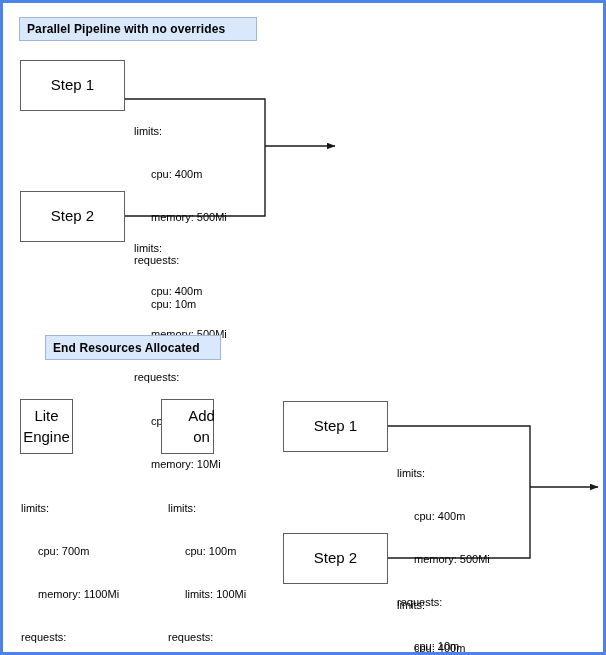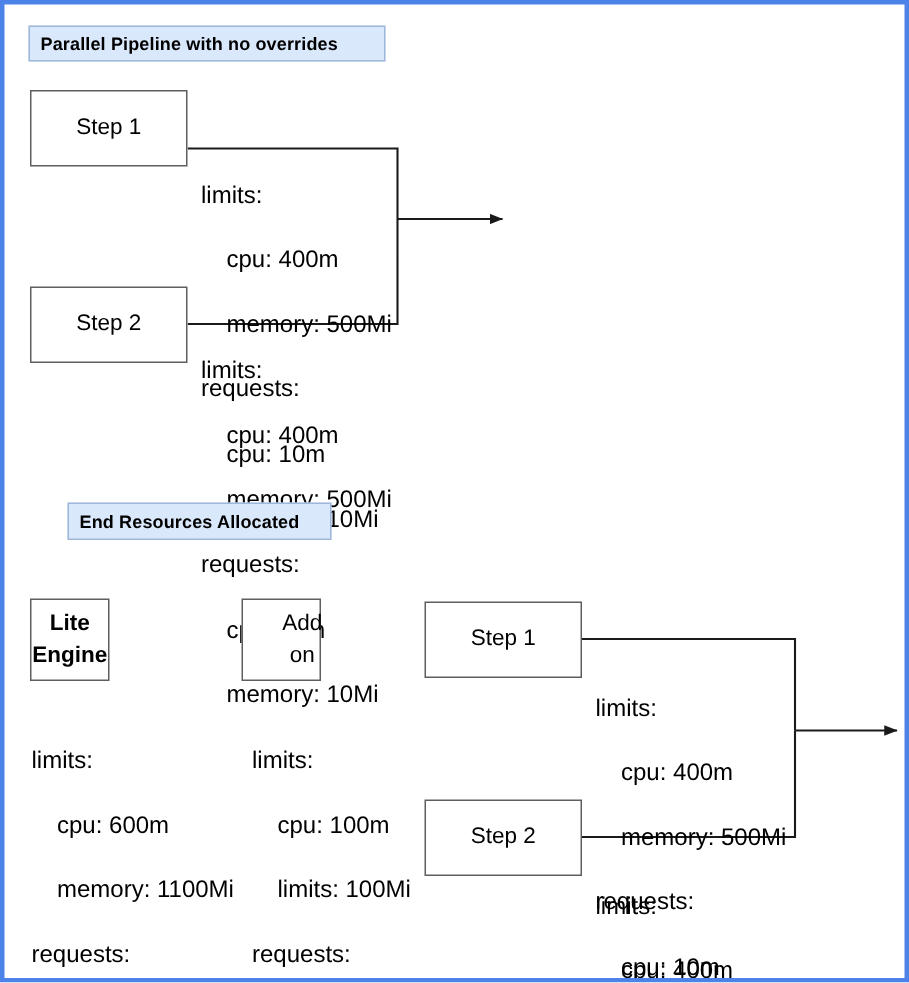--- a/index.html
+++ b/index.html
@@ -40,21 +40,21 @@
     display: flex;
     align-items: center;
     justify-content: center;
     font-size: 15px;
     color: #000000;
     text-align: center;
     line-height: 1.35;
   }
   .res-block {
     position: absolute;
-    font-size: 16px;
+    font-size: 11px;
     line-height: 14.4px;
     color: #000000;
     white-space: pre;
   }
   .res-block .ind {
     display: inline-block;
     width: 17px;
   }
   .connector-svg {
     position: absolute;
@@ -121,34 +121,34 @@
     <div>limits:</div>
     <div><span class="ind"></span><span>cpu: 400m</span></div>
     <div><span class="ind"></span><span>memory: 500Mi</span></div>
     <div>requests:</div>
     <div><span class="ind"></span><span>cpu: 10m</span></div>
     <div><span class="ind"></span><span>memory: 10Mi</span></div>
   </div>
 
   <div class="section-header" style="left:16px; top:332px; width:176px; height:25px;margin-left:26px;">End Resources Allocated</div>
 
-  <div class="node-box" style="left:17px; top:396px; width:53px; height:55px; flex-direction:column;font-weight:bold;">
+  <div class="node-box" style="left:17px; top:396px; width:53px; height:55px; flex-direction:column;">
     <span>Lite</span>
     <span>Engine</span>
   </div>
 
   <div class="node-box" style="left:158px; top:396px; width:53px; height:55px;padding-left:28px;">Add on</div>
 
   <div class="node-box" style="left:280px; top:398px; width:105px; height:51px;">Step 1</div>
 
   <div class="node-box" style="left:280px; top:530px; width:105px; height:51px;">Step 2</div>
 
   <div class="res-block" style="left:18px; top:469px;">
     <div>limits:</div>
-    <div><span class="ind"></span><span>cpu: 600m</span></div>
+    <div><span class="ind"></span><span>cpu: 700m</span></div>
     <div><span class="ind"></span><span>memory: 1100Mi</span></div>
     <div>requests:</div>
     
     
   </div>
 
   <div class="res-block" style="left:165px; top:469px;">
     <div>limits:</div>
     <div><span class="ind"></span><span>cpu: 100m</span></div>
     <div><span class="ind"></span><span>limits: 100Mi</span></div>

